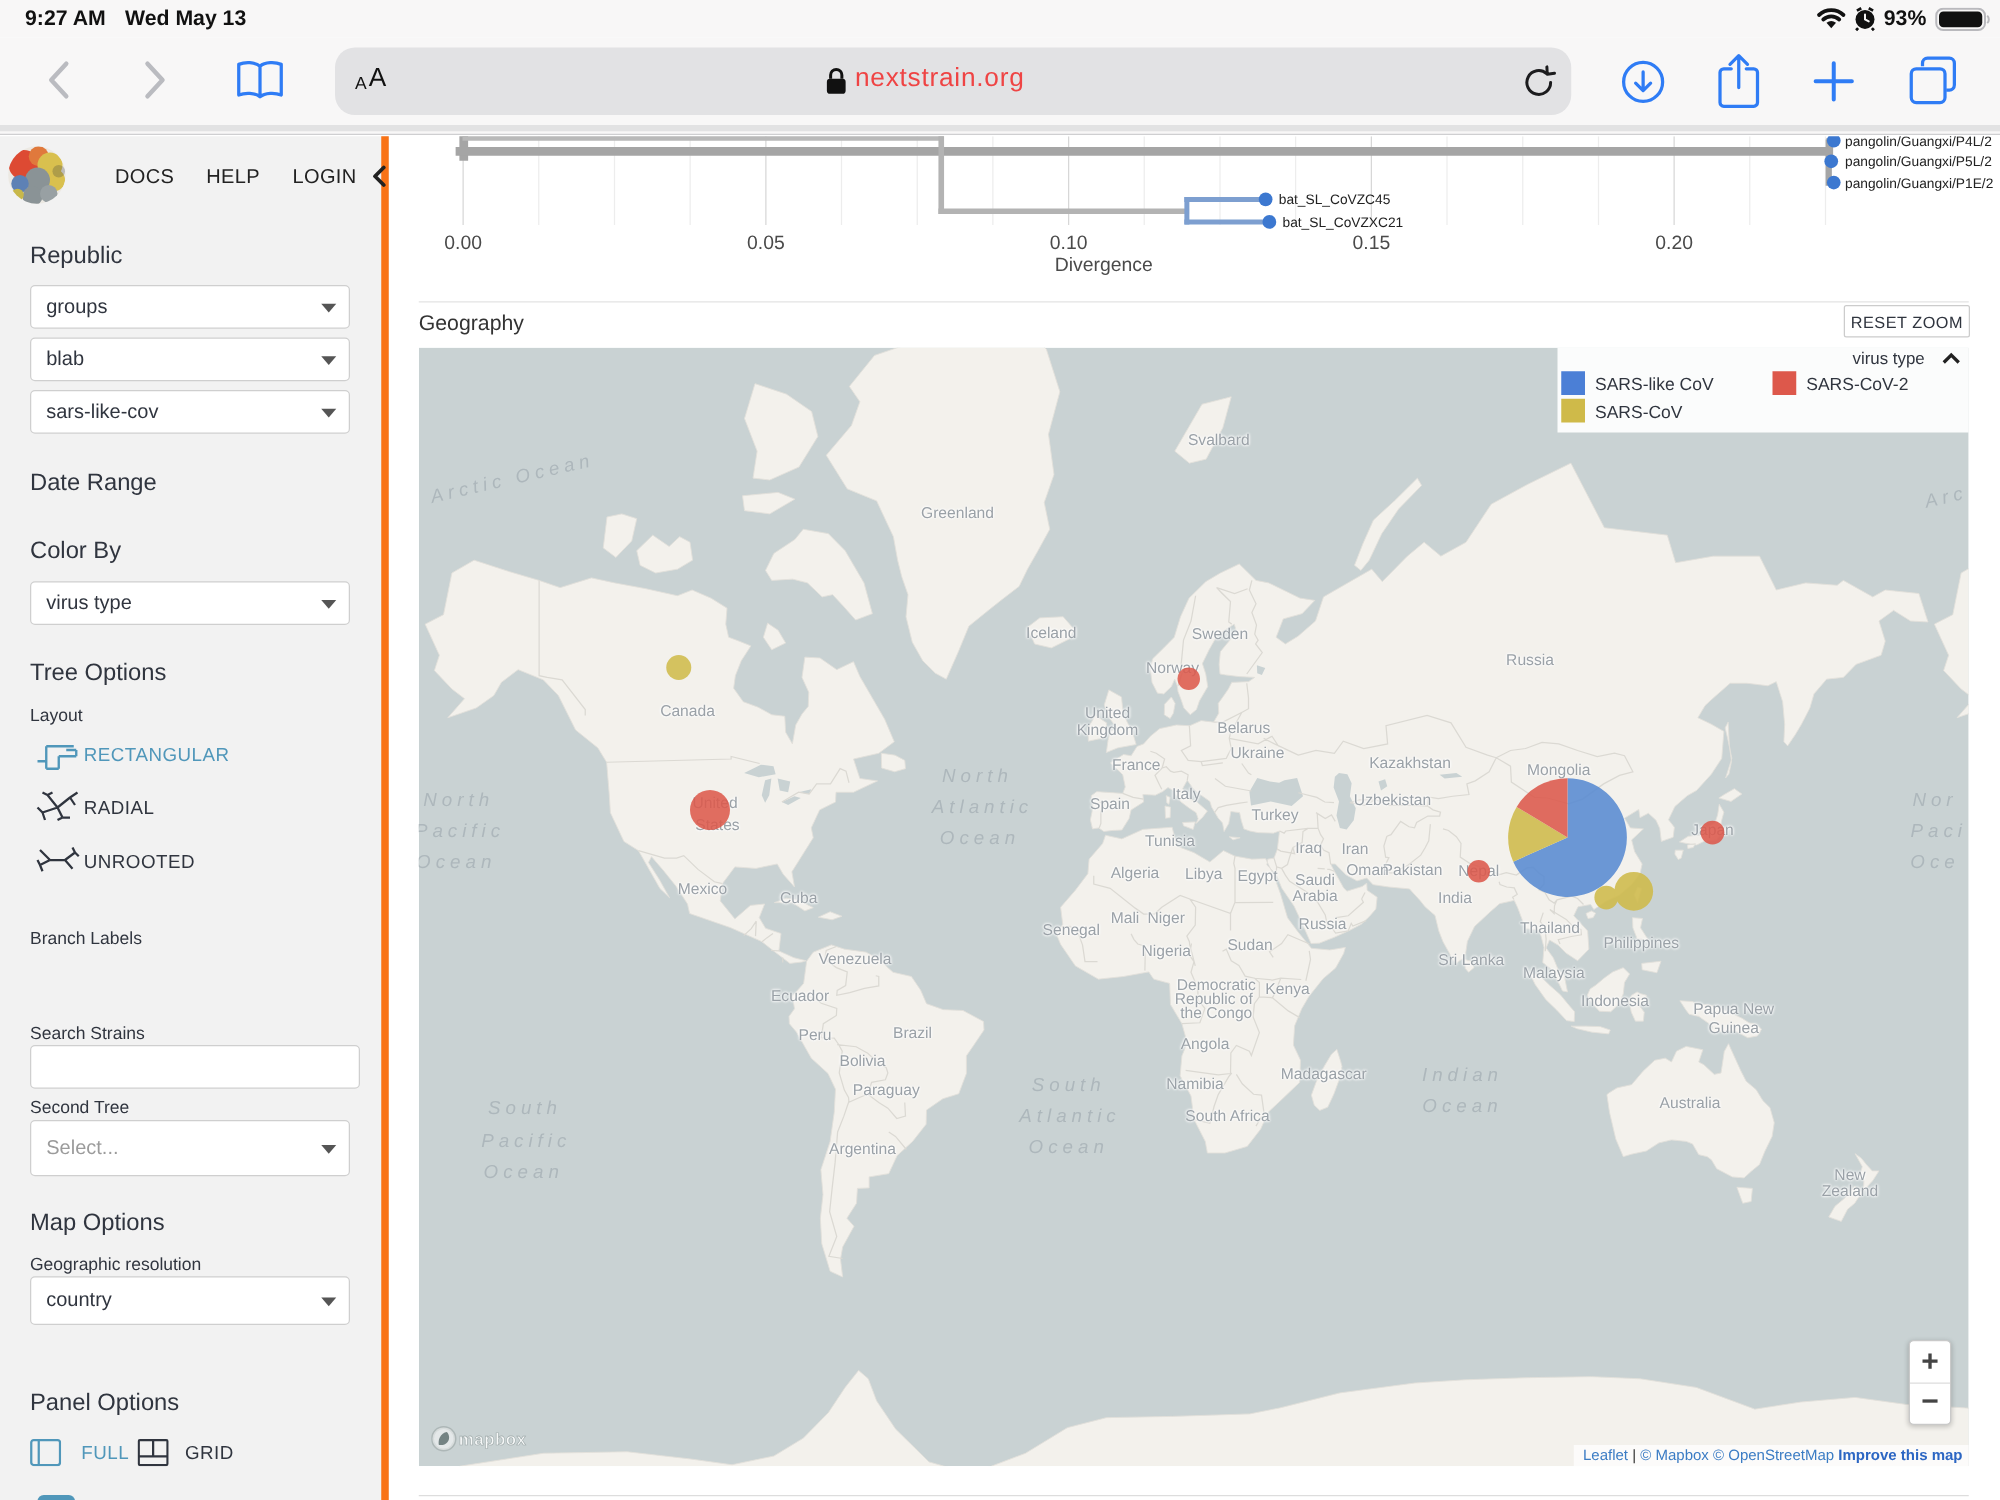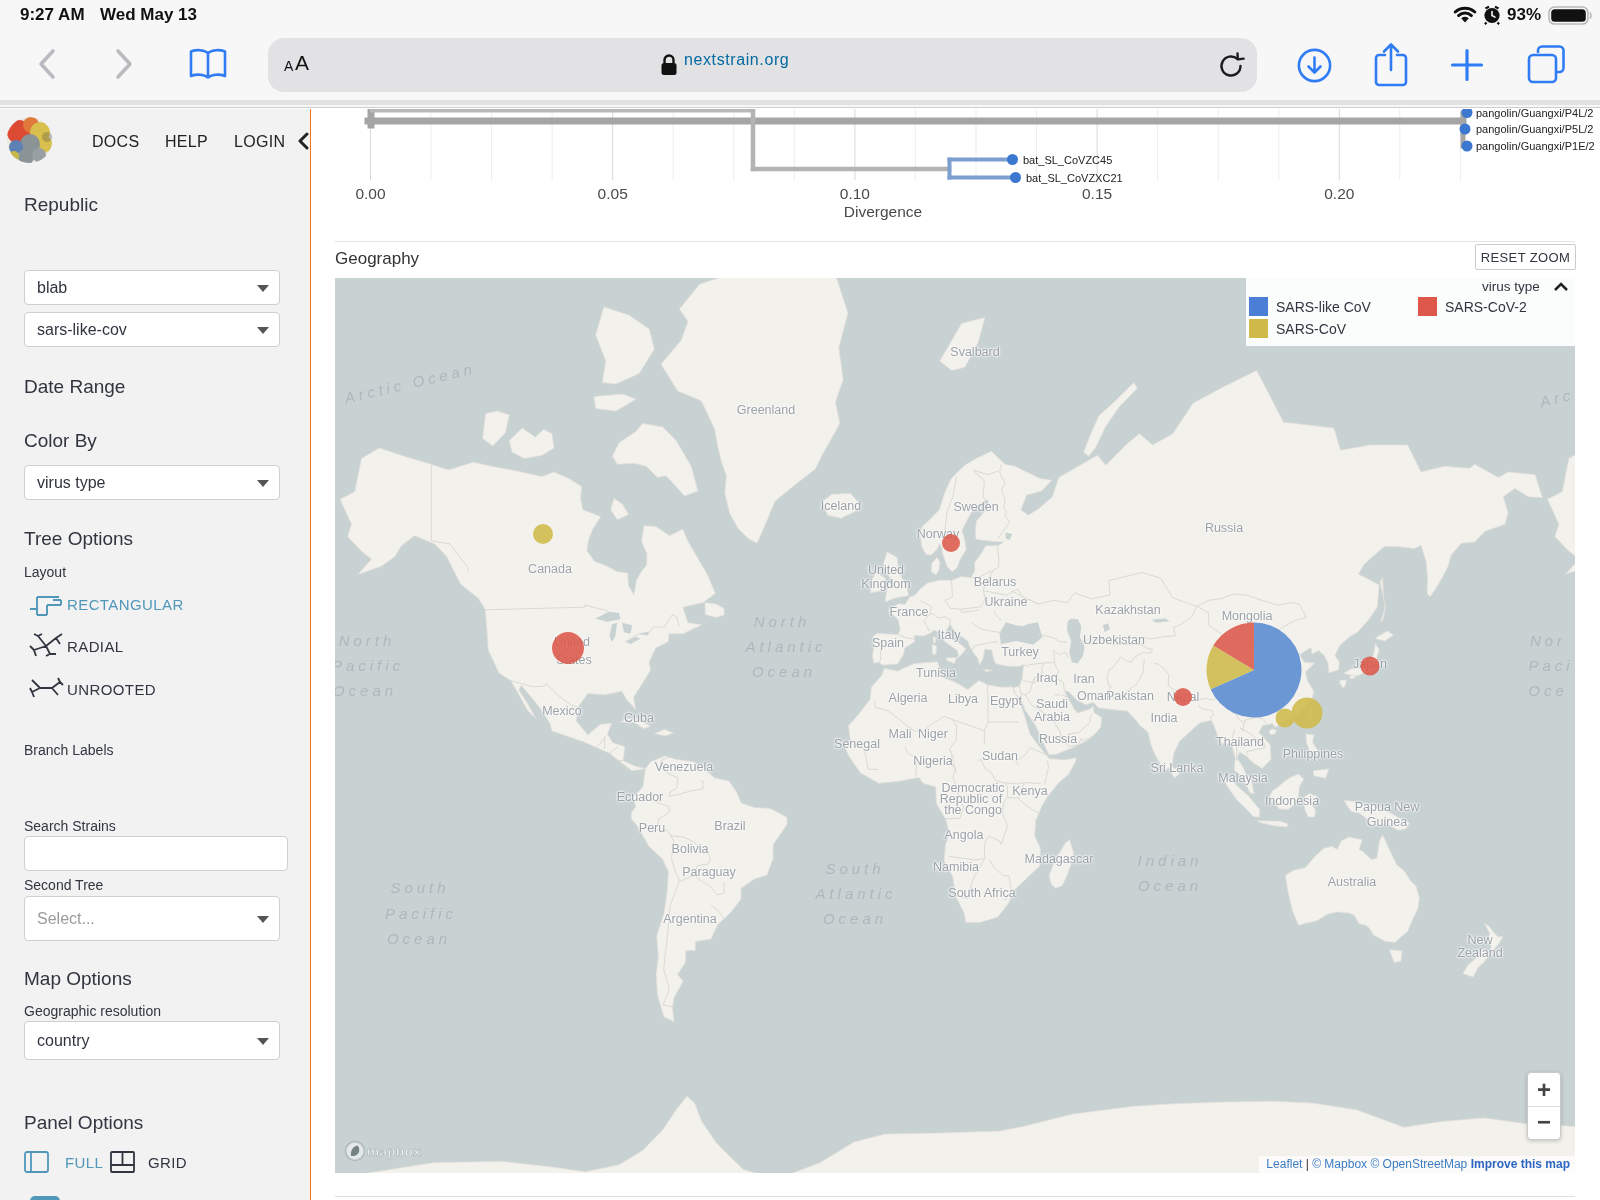--- a/index.html
+++ b/index.html
@@ -2,21 +2,21 @@
 <html><head><meta charset="utf-8"><style>
 *{margin:0;padding:0;box-sizing:border-box}
 html,body{width:1600px;height:1200px;overflow:hidden;background:#fff;
 font-family:"Liberation Sans",sans-serif;-webkit-font-smoothing:antialiased}
 #statusbar{position:absolute;left:0;top:0;width:1600px;height:30px;background:#f8f7f7;
 font-size:17px;font-weight:700;color:#111;}
 #toolbar{position:absolute;left:0;top:30px;width:1600px;height:78px;background:#f8f7f7;
 border-bottom:1px solid #cfcfd1}
 #pill{position:absolute;left:268px;top:8px;width:989px;height:54px;background:#e2e2e4;border-radius:16px}
 #app{position:absolute;left:0;top:109px;width:1600px;height:1091px;background:#fff}
-#sidebar{position:absolute;left:0;top:0;width:311px;height:1091px;background:#f2f2f2;border-right:1px solid #f97316}
+#sidebar{position:absolute;left:0;top:0;width:311px;height:1091px;background:#f2f2f2;border-right:6px solid #f97316}
 .sb-h{font-size:19px;color:#30353f;position:absolute;left:24px}
 .sb-l{font-size:14px;color:#30353f;position:absolute;left:24px}
 .dd{position:absolute;left:24px;width:256px;background:#fff;border:1px solid #cfcfcf;border-radius:4px;
 font-size:16px;color:#30353f;display:flex;align-items:center;padding-left:12px}
 .dd .car{position:absolute;right:10px;top:50%;margin-top:-3px;width:0;height:0;
 border-left:6px solid transparent;border-right:6px solid transparent;border-top:7px solid #555}
 .menu{font-size:16px;color:#222;letter-spacing:.3px}
 #main{position:absolute;left:312px;top:0;width:1288px;height:1091px;background:#fff}
 .maplabel{position:absolute;color:#9aa1a7;white-space:nowrap;transform:translate(-50%,-50%);
 text-shadow:0 0 2px #fff,0 0 2px #fff,0 0 3px #fff;font-size:12.5px}
@@ -56,21 +56,21 @@
  <svg style="position:absolute;left:188px;top:18px" width="40" height="34" viewBox="0 0 40 34">
   <path d="M20 5 C16 1.5 8 1.5 3 3.5 L3 28 C8 26 16 26 20 29.5 C24 26 32 26 37 28 L37 3.5 C32 1.5 24 1.5 20 5 Z M20 5 L20 29.5" fill="none" stroke="#2f7cf5" stroke-width="2.6" stroke-linejoin="round"></path>
  </svg>
  <div id="pill"></div>
  <span style="position:absolute;left:284px;top:28px;font-size:14px;color:#111">A</span>
     <span style="position:absolute;left:295px;top:21px;font-size:21px;color:#111">A</span>
  <svg style="position:absolute;left:660px;top:23px" width="18" height="24" viewBox="0 0 18 24">
   <rect x="1.5" y="10" width="15" height="12" rx="2.5" fill="#111"></rect>
   <path d="M4.5 10 V7 a4.5 4.5 0 0 1 9 0 V10" fill="none" stroke="#111" stroke-width="2.4"></path>
  </svg>
- <span style="position:absolute;left:684px;top:21px;font-size:16px;letter-spacing:.6px;color:#0369a1">nextstrain.org</span>
+ <span style="position:absolute;left:684px;top:21px;font-size:21px;letter-spacing:.6px;color:#ef4444">nextstrain.org</span>
  <svg style="position:absolute;left:1216px;top:21px" width="30" height="30" viewBox="0 0 30 30">
   <path d="M24.5 15 a9.5 9.5 0 1 1 -3.2 -7.1" fill="none" stroke="#1c1c1e" stroke-width="2.4" stroke-linecap="round"></path>
   <path d="M21.5 2.5 L21.8 8.4 L27.6 7.6" fill="none" stroke="#1c1c1e" stroke-width="2.4" stroke-linecap="round" stroke-linejoin="round"></path>
  </svg>
  <svg style="position:absolute;left:1297px;top:18px" width="35" height="35" viewBox="0 0 35 35">
   <circle cx="17.5" cy="17.5" r="15.6" fill="none" stroke="#2f7cf5" stroke-width="2.6"></circle>
   <path d="M17.5 9.5 V24 M11.5 18.5 l6 6 l6 -6" fill="none" stroke="#2f7cf5" stroke-width="2.6" stroke-linecap="round" stroke-linejoin="round"></path>
  </svg>
  <svg style="position:absolute;left:1373px;top:12px" width="36" height="46" viewBox="0 0 36 46">
   <path d="M12 13 H6 a3 3 0 0 0 -3 3 V40 a3 3 0 0 0 3 3 H30 a3 3 0 0 0 3 -3 V16 a3 3 0 0 0 -3 -3 H24" fill="none" stroke="#2f7cf5" stroke-width="2.6" stroke-linecap="round"></path>
@@ -107,20 +107,21 @@
   </g>
  </svg>
  <span class="menu" style="position:absolute;left:92px;top:24px">DOCS</span>
  <span class="menu" style="position:absolute;left:165px;top:24px">HELP</span>
  <span class="menu" style="position:absolute;left:234px;top:24px">LOGIN</span>
  <svg style="position:absolute;left:296px;top:23px" width="14" height="18" viewBox="0 0 14 18">
   <path d="M11 2 L4 9 L11 16" fill="none" stroke="#222" stroke-width="3" stroke-linecap="round" stroke-linejoin="round"></path>
  </svg>
 
  <div class="sb-h" style="top:85px">Republic</div>
+ <div class="dd" style="top:119px;height:35px">groups<span class="car"></span></div>
  <div class="dd" style="top:203px;height:35px">sars-like-cov<span class="car"></span></div>
  <div class="dd" style="top:161px;height:35px">blab<span class="car"></span></div>
 
  <div class="sb-h" style="top:267px">Date Range</div>
  <div class="sb-h" style="top:321px">Color By</div>
  <div class="dd" style="top:356px;height:35px">virus type<span class="car"></span></div>
 
  <div class="sb-h" style="top:419px">Tree Options</div>
  <div class="sb-l" style="top:455px">Layout</div>
 

